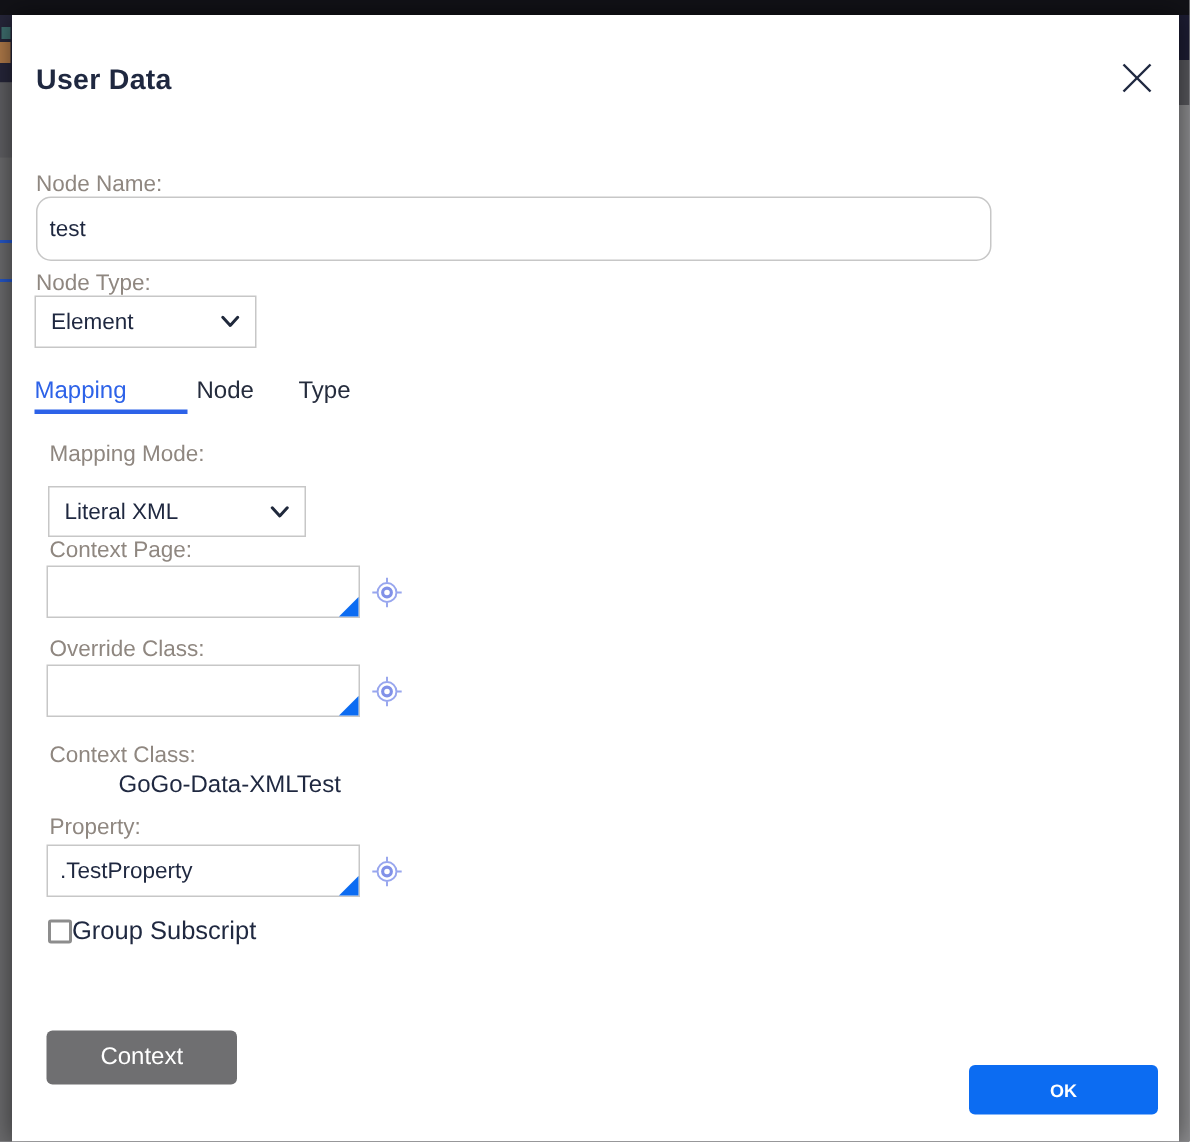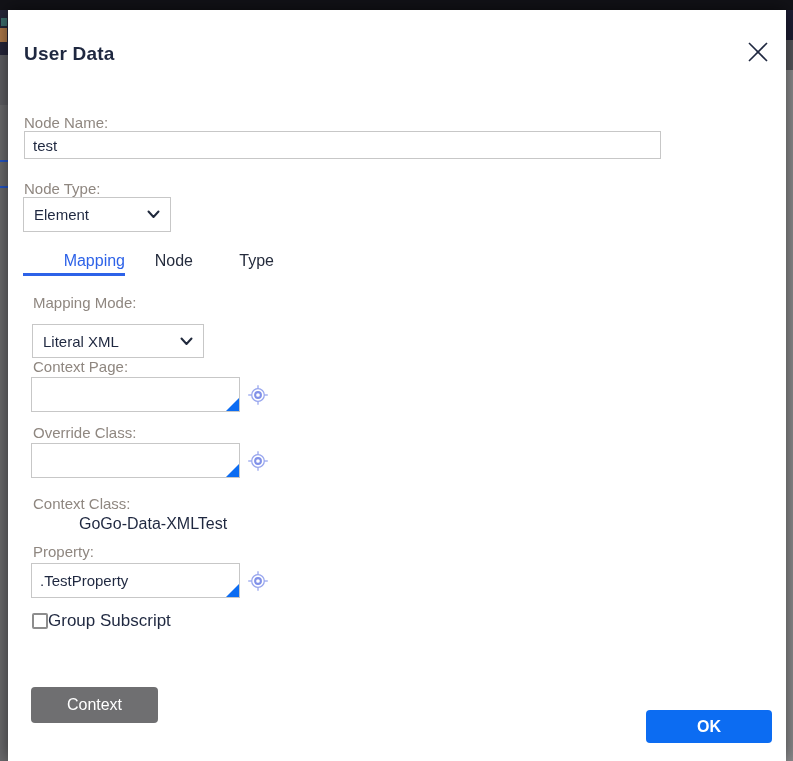--- a/index.html
+++ b/index.html
@@ -56,21 +56,21 @@
   .select-box{
     position:absolute;border:1px solid #c7c7c7;background:#fff;
     display:flex;align-items:center;justify-content:space-between;
     padding:0 10px;font-size:15px;color:#1f2840;cursor:pointer;
   }
   .select-box .chevron{flex:0 0 auto;margin-left:8px;}
 
   
   .tabs{position:absolute;left:15px;top:238px;display:flex;height:28px;}
   .tab{
-    position:relative;height:28px;line-height:26px;text-align:right;
+    position:relative;height:28px;line-height:26px;text-align:left;
     font-size:16px;color:#252c3d;cursor:pointer;
   }
   .tab.active{color:#2d62e8;}
   .tab.active::after{
     content:"";position:absolute;left:0;right:0;bottom:0;height:3px;background:#2d62e8;
   }
   .tab-mapping{width:102px;}
   .tab-node{width:62px;margin-left:6px;}
   .tab-type{width:75px;margin-left:6px;}
 
@@ -85,21 +85,21 @@
     width:16px;height:16px;margin:0;accent-color:#fff;
     appearance:none;border:2px solid #8d8d8d;border-radius:2px;background:#fff;cursor:pointer;
   }
   .checkbox-row .cb-label{font-size:17px;color:#1f2840;}
 
   .btn{
     position:absolute;border:none;border-radius:4px;color:#fff;cursor:pointer;
     font-family:"Liberation Sans",sans-serif;
   }
   .btn-cancel{left:23px;top:677px;width:127px;height:36px;background:#6f6f71;font-size:16px;}
-  .btn-ok{left:638px;top:700px;width:126px;height:33px;background:#0c6cf2;font-size:16px;font-weight:700;}
+  .btn-ok{left:638px;top:700px;width:126px;height:33px;background:#0c6cf2;font-size:12px;font-weight:700;}
 </style>
 </head>
 <body>
 
 <div class="backdrop-top"></div>
 <div class="backdrop-left">
   <div class="frag-dark"></div>
   <div class="frag-teal"></div>
   <div class="frag-orange"></div>
   <div class="frag-gray"></div>
@@ -116,21 +116,21 @@
   <div class="dialog-title">User Data</div>
 
   <button class="close-btn" aria-label="Close">
     <svg width="24" height="24" viewBox="0 0 24 24">
       <line x1="3" y1="3" x2="21" y2="21" stroke="#1f2840" stroke-width="1.6"></line>
       <line x1="21" y1="3" x2="3" y2="21" stroke="#1f2840" stroke-width="1.6"></line>
     </svg>
   </button>
 
   <div class="field-label" style="left:16px;top:104px;">Node Name:</div>
-  <input class="text-input" style="left: 16px; top: 121px; width: 637px; height: 28px;" type="text" value="test">
+  <input class="text-input" style="left: 16px; top: 121px; width: 637px; height: 43px; border-radius: 10px;" type="text" value="test">
 
   <div class="field-label" style="left:16px;top:170px;">Node Type:</div>
   <div class="select-box" style="left:15px;top:187px;width:148px;height:35px;gap:13px;">
     <span>Element</span>
     <svg class="chevron" width="13" height="9" viewBox="0 0 13 9">
       <polyline points="1.5,1.5 6.5,7 11.5,1.5" fill="none" stroke="#20293c" stroke-width="2" stroke-linecap="round" stroke-linejoin="round"></polyline>
     </svg>
   </div>
 
   <div class="tabs">

